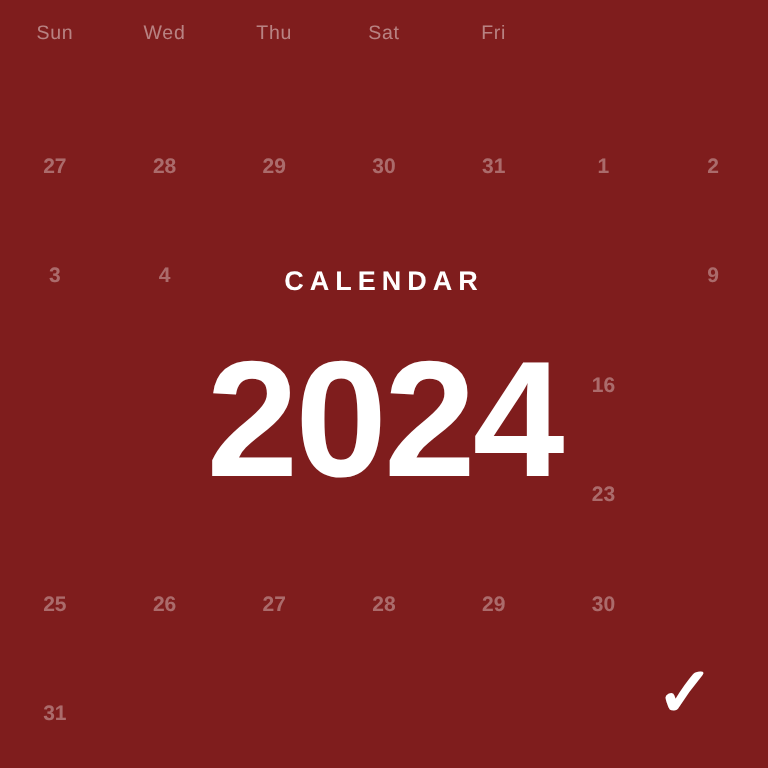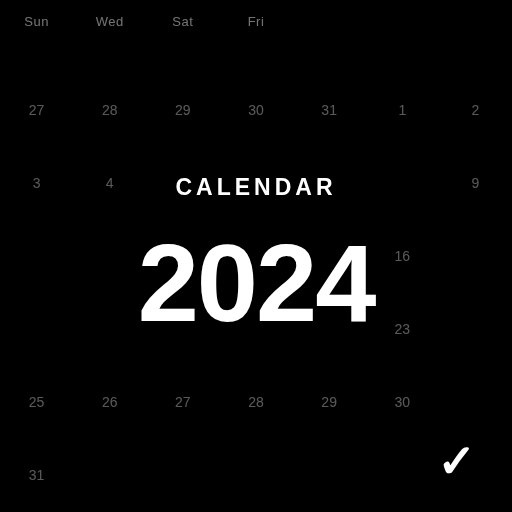--- a/index.html
+++ b/index.html
@@ -8,21 +8,21 @@
       width: 512px;
       height: 512px;
       overflow: hidden;
       font-family: -apple-system, BlinkMacSystemFont, 'Helvetica Neue', Arial, sans-serif;
       background-color: #1a5bbf;
     }
 
     .calendar-container {
       width: 512px;
       height: 512px;
-      background-color: #000000;
+      background-color: #7f1d1d;
       position: relative;
       overflow: hidden;
     }
 
     
     .calendar-grid {
       position: absolute;
       top: 0;
       left: 0;
       width: 100%;
@@ -36,21 +36,21 @@
       grid-template-columns: repeat(7, 1fr);
       flex: 1;
     }
 
     .grid-cell {
       display: flex;
       align-items: center;
       justify-content: center;
       color: rgba(255, 255, 255, 0.35);
       font-size: 14px;
-      font-weight: 400;
+      font-weight: 700;
     }
 
     .grid-cell.day-header {
       color: rgba(255, 255, 255, 0.45);
       font-size: 13px;
       font-weight: 500;
       letter-spacing: 0.5px;
       align-items: flex-start;
       padding-top: 14px;
     }
@@ -64,21 +64,21 @@
       height: 100%;
       display: flex;
       flex-direction: column;
       align-items: center;
       justify-content: center;
       pointer-events: none;
     }
 
     .calendar-label {
       color: white;
-      font-size: 23px;
+      font-size: 18px;
       font-weight: 600;
       letter-spacing: 4px;
       text-transform: uppercase;
       margin-bottom: 4px;
     }
 
     .calendar-year {
       color: white;
       font-size: 110px;
       font-weight: 700;
@@ -101,20 +101,21 @@
 </head>
 <body>
 
 <div class="calendar-container">
 
   <div class="calendar-grid">
 
     <div class="grid-row">
       <div class="grid-cell day-header">Sun</div>
       <div class="grid-cell day-header">Wed</div>
+      <div class="grid-cell day-header">Thu</div>
       <div class="grid-cell day-header">Sat</div>
       <div class="grid-cell day-header">Fri</div>
     </div>
 
     <div class="grid-row">
       <div class="grid-cell">27</div>
       <div class="grid-cell">28</div>
       <div class="grid-cell">29</div>
       <div class="grid-cell">30</div>
       <div class="grid-cell">31</div>

